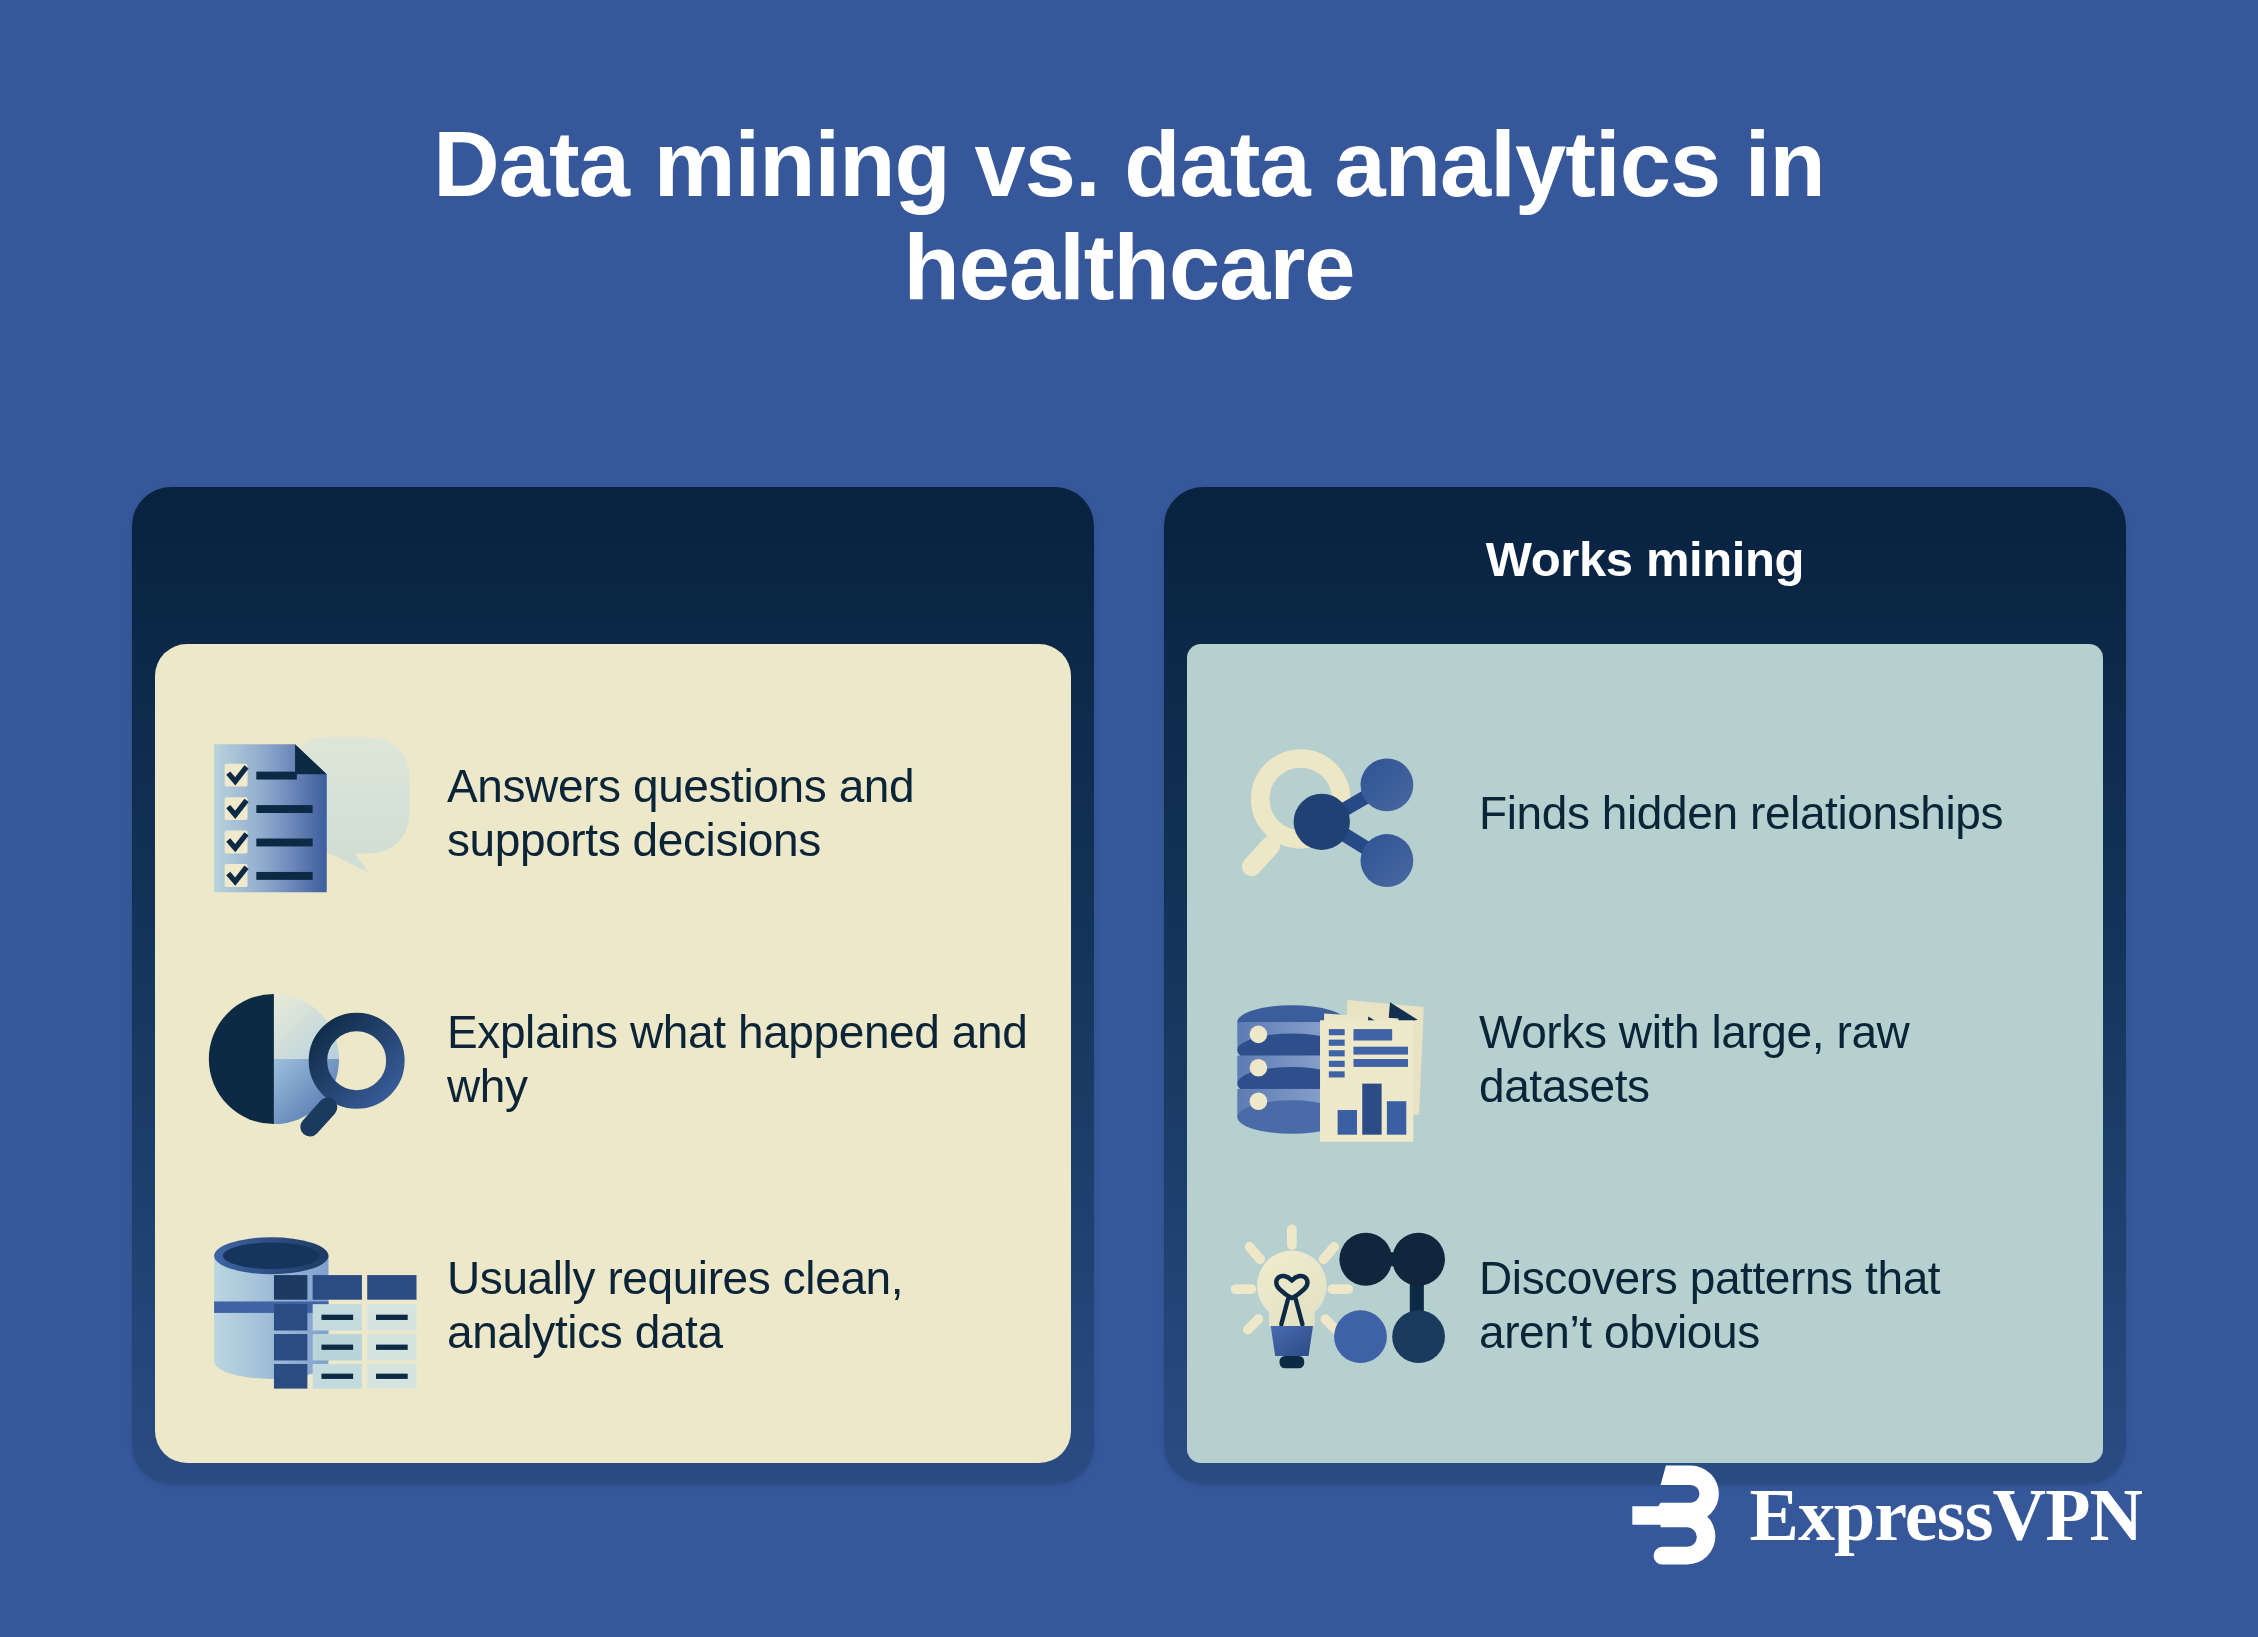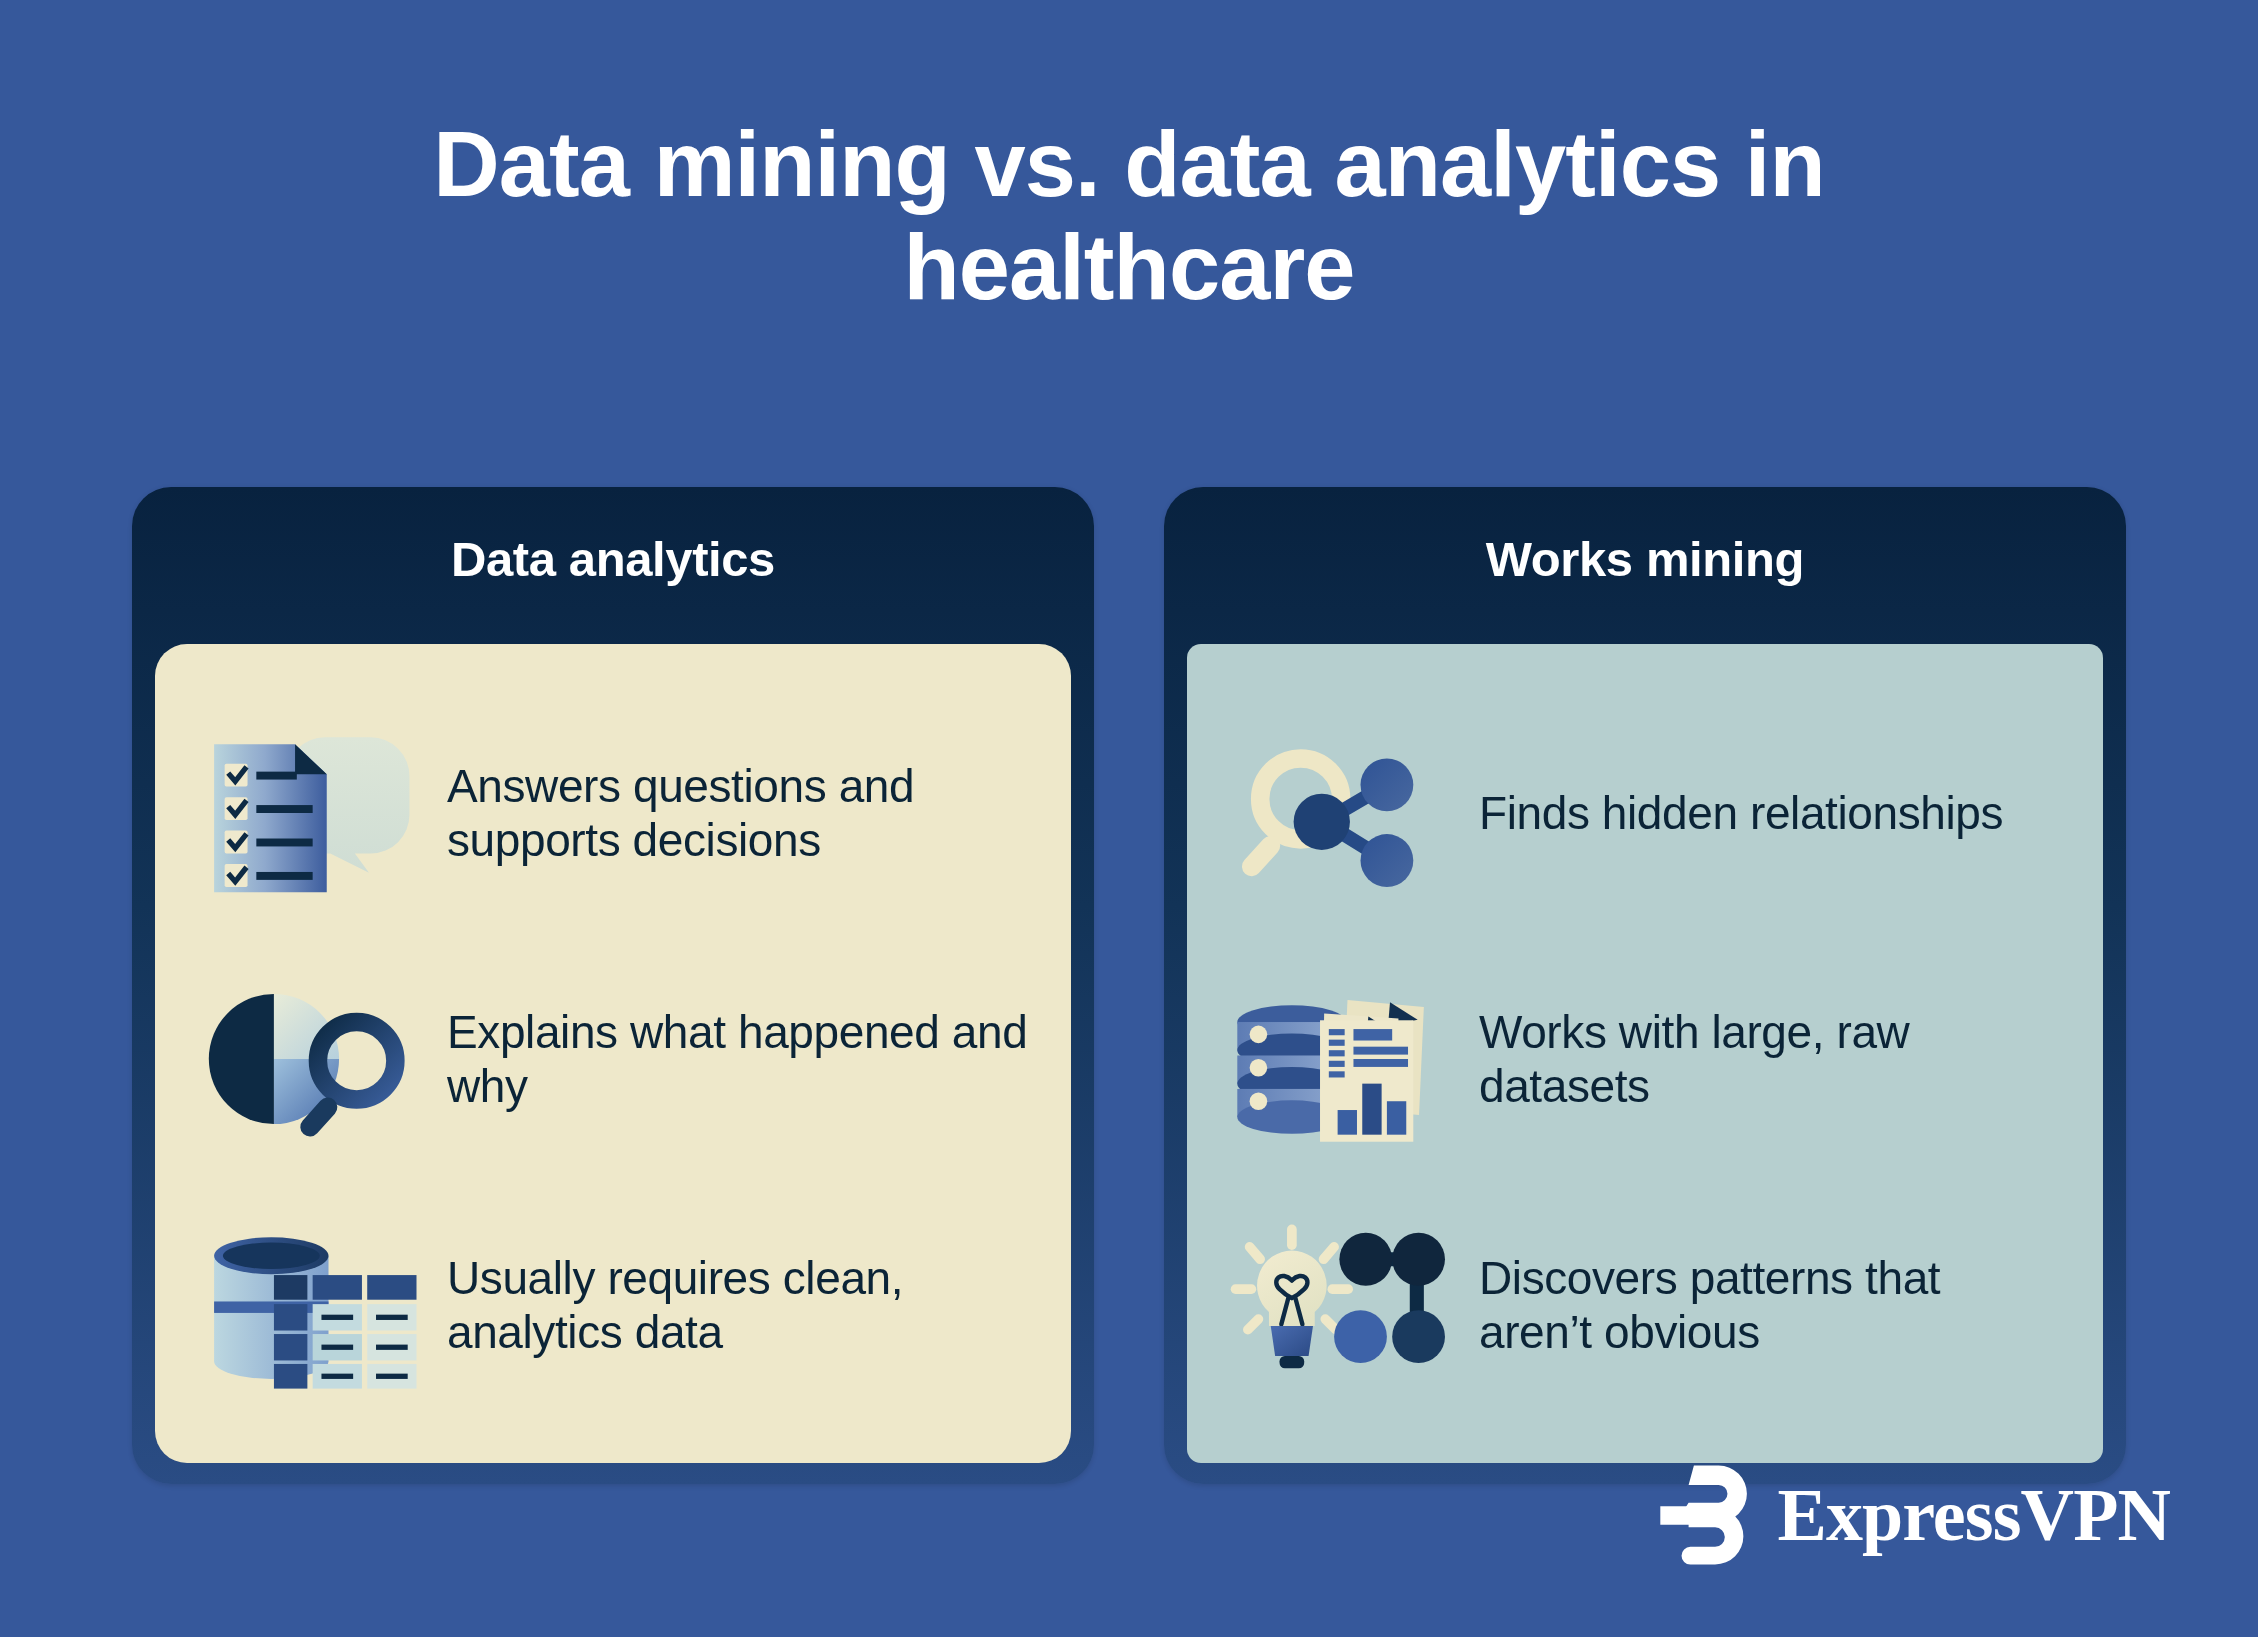--- a/index.html
+++ b/index.html
@@ -86,21 +86,21 @@
     font-size:46px;
     font-weight:500;
     line-height:1.18;
     letter-spacing:-0.4px;
     max-width:618px;
   }
 
   
   .logo {
     position:absolute;
-    right:88px; bottom:69px;
+    right:116px; bottom:69px;
     display:flex;
     align-items:center;
     gap:23px;
   }
   .logo-mark { width:99px; height:106px; flex:0 0 auto; }
   .logo-text {
     color:#ffffff;
     font-family:"Liberation Serif", serif;
     font-size:74px;
     font-weight:700;
@@ -111,21 +111,20 @@
 </head>
 <body>
 
 <div id="infographic">
 
   <h1 class="title">Data mining vs. data analytics in healthcare</h1>
 
   <div class="cards">
 
     <section class="card">
-      <div class="card-title">Data analytics</div>
 
       <div class="card-body cream">
 
         <div class="row">
           <div class="icon-slot">
             <svg viewBox="0 0 250 200" width="221" height="176" aria-hidden="true">
               <defs>
                 <linearGradient id="docg" x1="0" y1="0" x2="1" y2="0">
                   <stop offset="0" stop-color="#b9d4dc"></stop>
                   <stop offset="0.45" stop-color="#8fa9cd"></stop>

